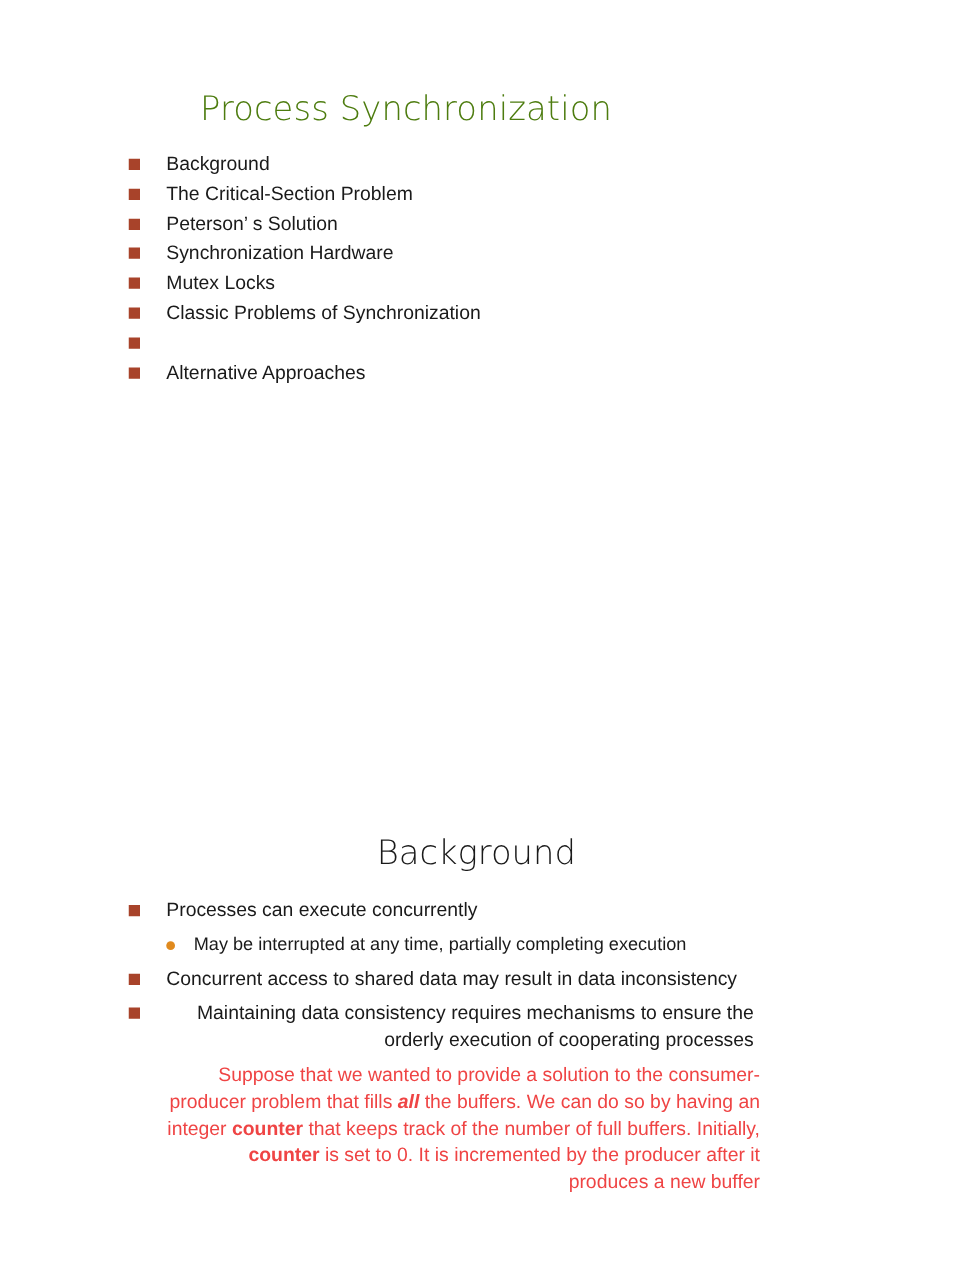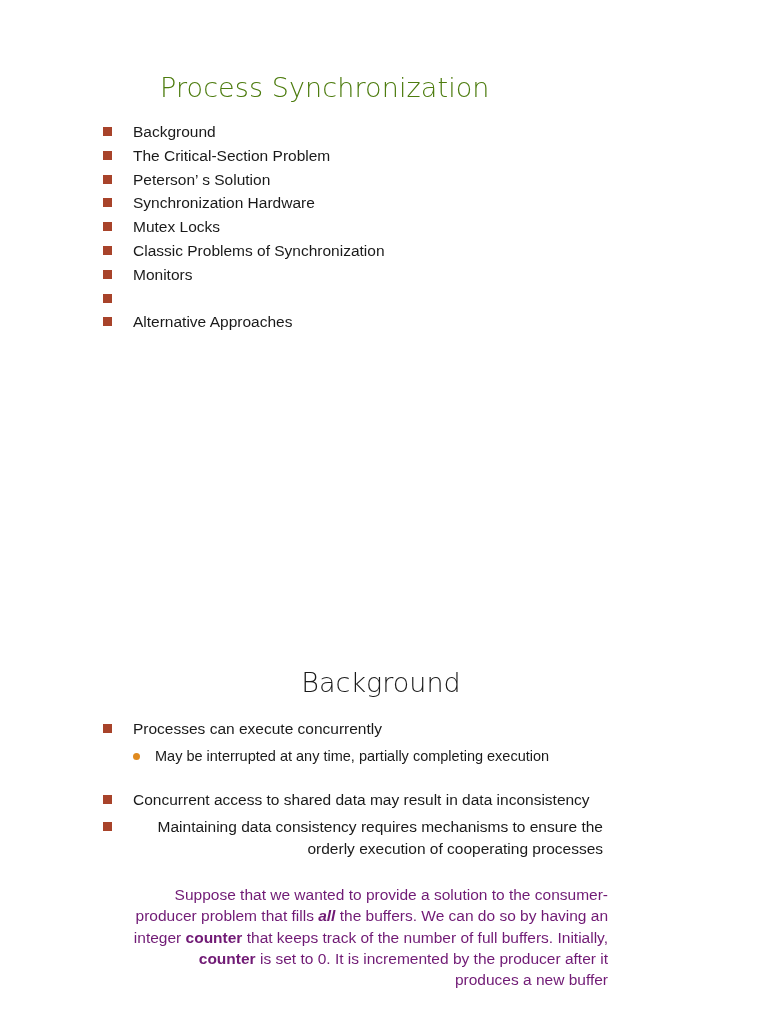--- a/index.html
+++ b/index.html
@@ -127,47 +127,47 @@
     margin-top: 6px;
   }
 
   .body-list .lvl1 .row-text {
     max-width: 470px;
   }
 
   
   .lvl2 {
     padding-left: 30px;
-    margin-bottom: 22px;
+    margin-bottom: 6px;
   }
 
   .dot-marker {
     flex: 0 0 auto;
     width: 7px;
     height: 7px;
     border-radius: 50%;
     background: #E08A1E;
     margin-top: 7px;
     margin-right: 15px;
   }
 
   .lvl2 .row-text {
     font-size: 14.5px;
     line-height: 21px;
     max-width: 420px;
   }
 
   
   .closing {
-    margin-top: 25px;
+    margin-top: 7px;
     padding-left: 30px;
     font-size: 15.5px;
     line-height: 21.3px;
     max-width: 475px;
-    color: #701a75;
+    color: #ef4444;
   }
 
   .b { font-weight: bold; }
   .bi { font-weight: bold; font-style: italic; }
 </style>
 </head>
 <body>
 
 <div class="page">
 
@@ -201,24 +201,20 @@
         <span class="sq-marker"></span>
         <span class="row-text">Mutex Locks</span>
       </li>
 
 
       <li class="row">
         <span class="sq-marker"></span>
         <span class="row-text">Classic Problems of Synchronization</span>
       </li>
 
-      <li class="row">
-        <span class="sq-marker"></span>
-        <span class="row-text">Monitors</span>
-      </li>
 
       <li class="row">
         <span class="sq-marker"></span>
       </li>
 
       <li class="row">
         <span class="sq-marker"></span>
         <span class="row-text">Alternative Approaches</span>
       </li>
 

